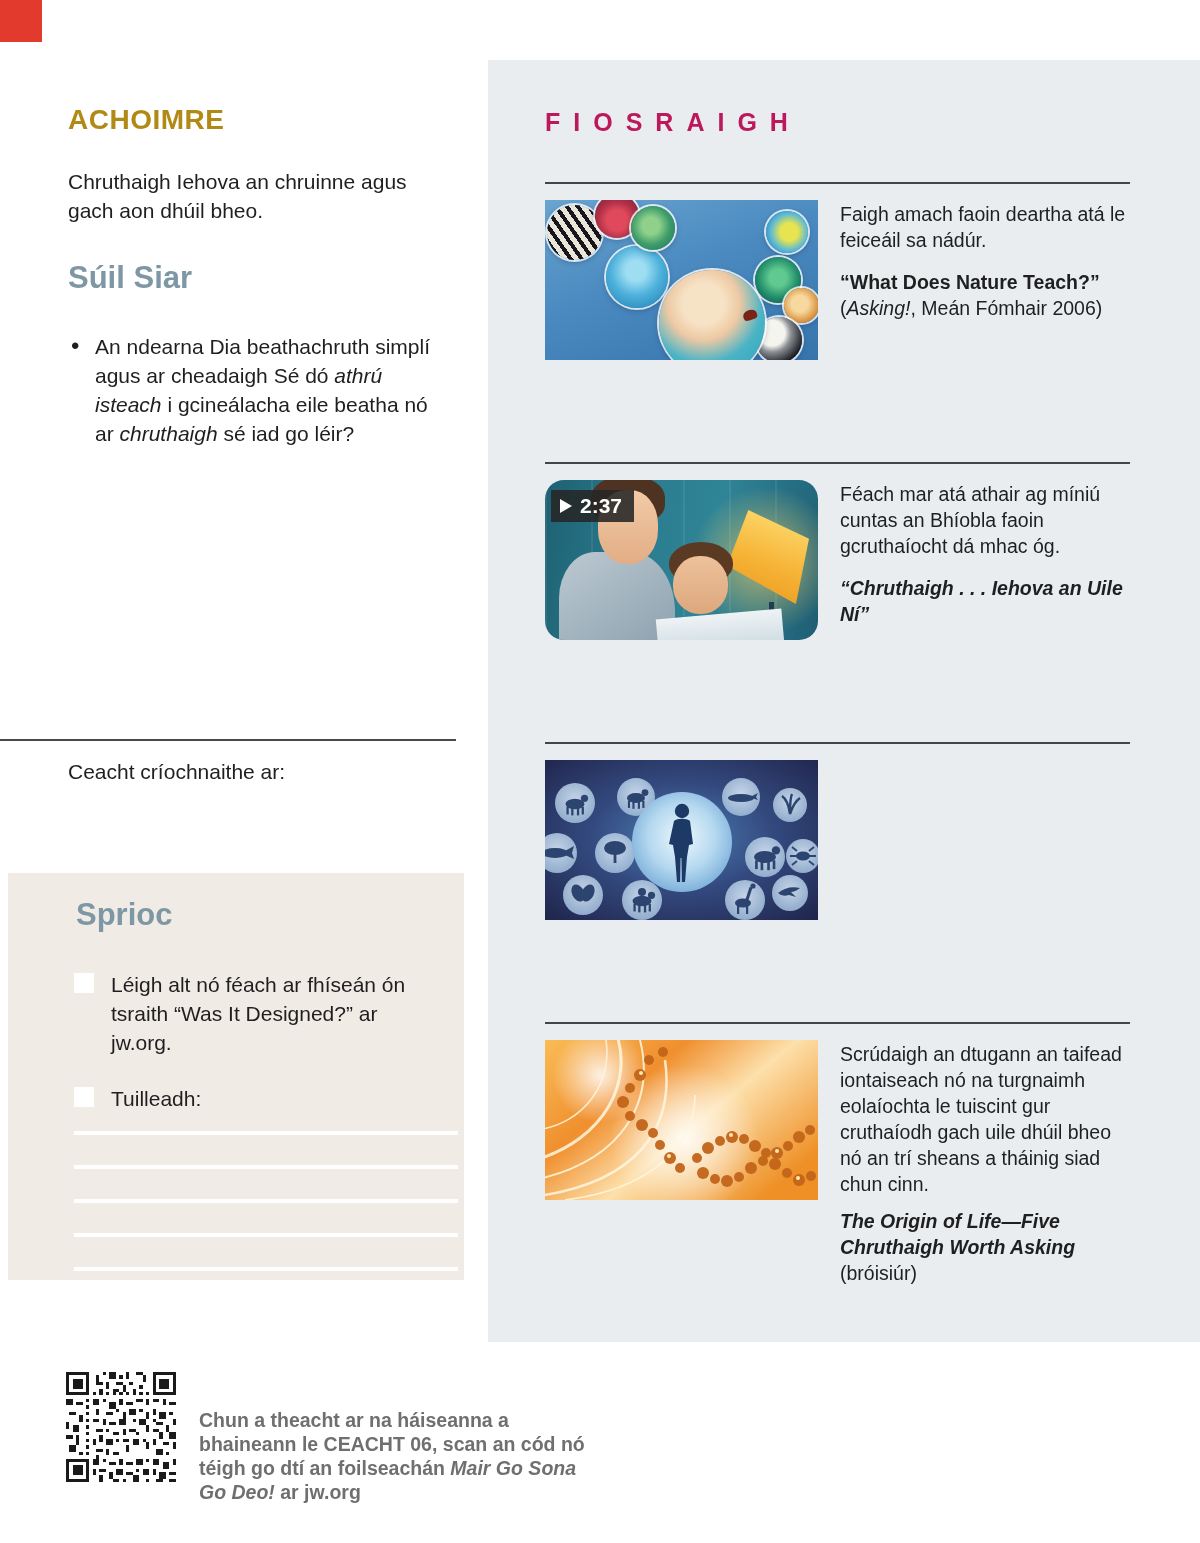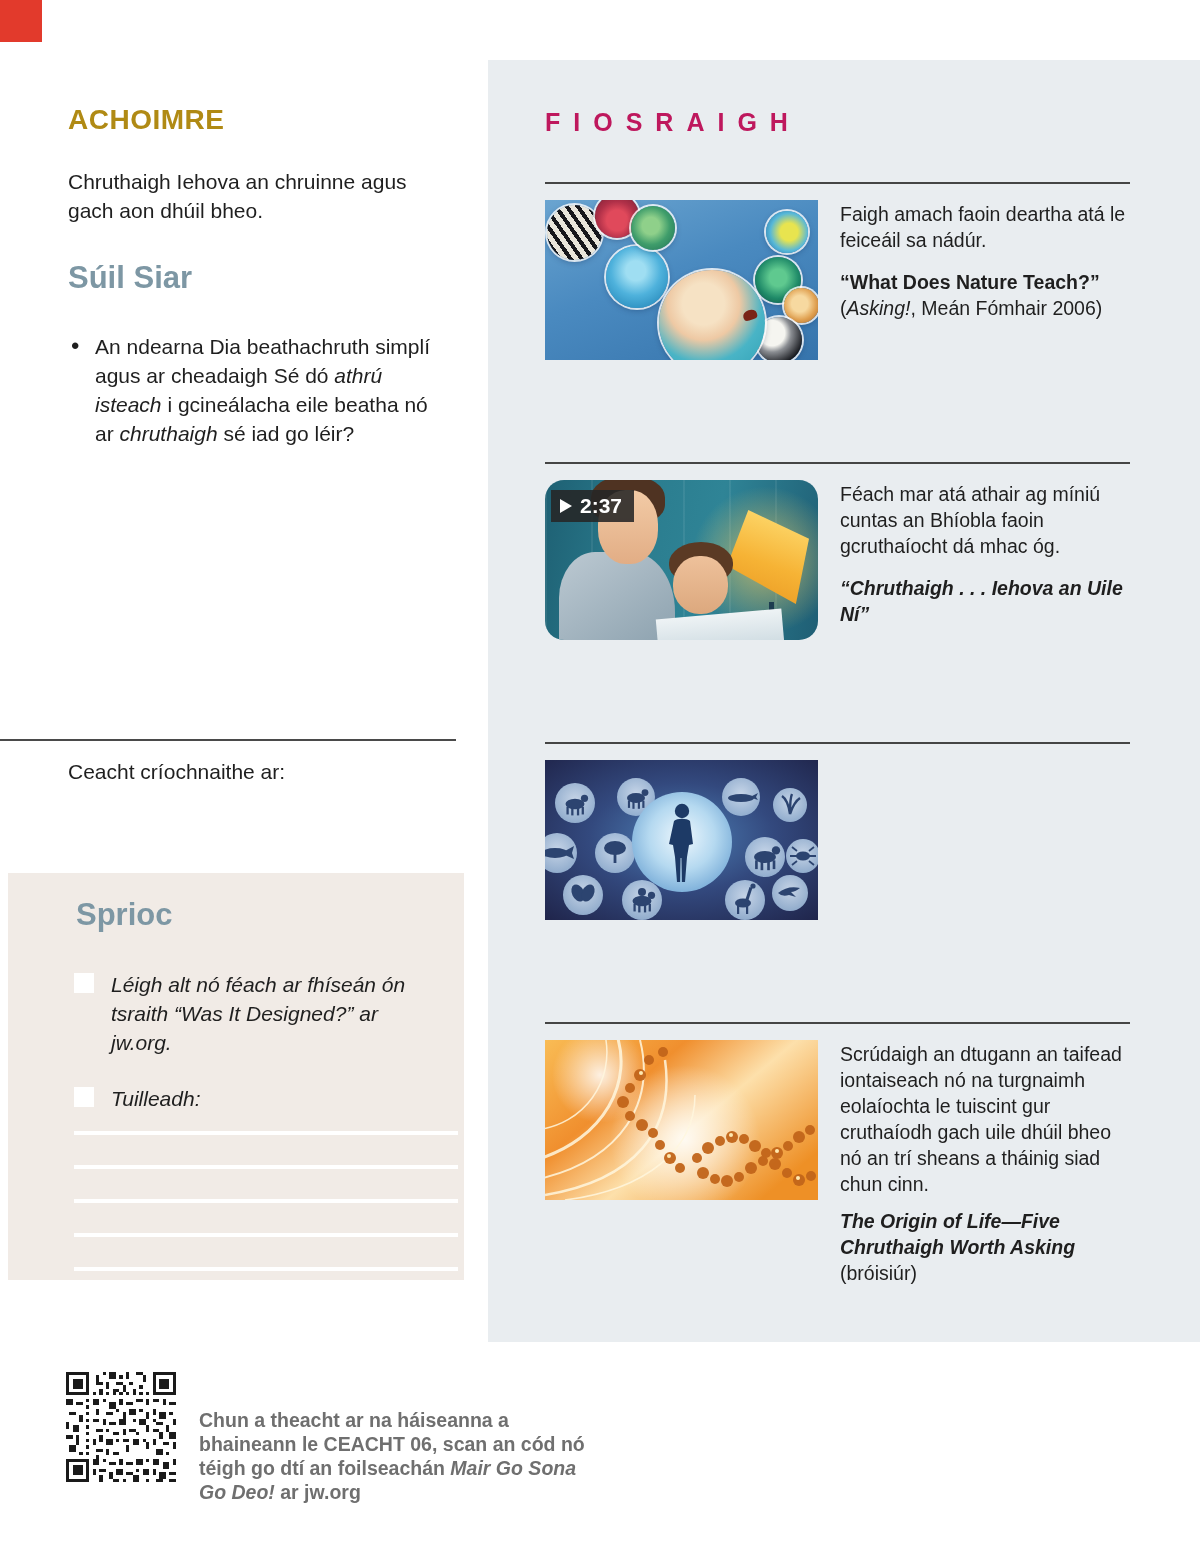--- a/index.html
+++ b/index.html
@@ -19,21 +19,21 @@
   .it{font-style:italic;}
   .divider-left{left:0;top:739px;width:456px;height:2px;background:#4a4a4a;}
   .ceacht{left:68px;top:760px;font-size:21px;color:#1f1f1f;}
 
   .sprioc-box{left:8px;top:845px;width:456px;height:407px;background:#f1ebe6;margin-top:28px;}
   .sprioc-head{position:absolute;left:68px;top:24px;}
   .task{position:absolute;left:66px;display:flex;align-items:flex-start;}
   .task1{top:97px;}
   .task2{top:211px;}
   .checkbox{flex:0 0 auto;width:20px;height:20px;background:#ffffff;margin-top:3px;}
-  .task-text{margin-left:17px;width:330px;font-size:21px;line-height:29px;color:#1f1f1f;font-style:italic;}
+  .task-text{margin-left:17px;width:330px;font-size:21px;line-height:29px;color:#1f1f1f;}
   .write-line{position:absolute;left:66px;width:384px;height:4px;background:#ffffff;}
 
   
   .panel{left:488px;top:60px;width:712px;height:1282px;background:#e9edf0;}
   .fios-head{position:absolute;left:57px;top:48px;font-size:25px;font-weight:700;
              letter-spacing:13px;color:#be185d;}
   .item-divider{position:absolute;left:57px;width:585px;height:2px;background:#454545;}
   .item-row{position:absolute;left:57px;display:flex;}
   .thumb{position:relative;flex:0 0 auto;width:273px;height:160px;overflow:hidden;background:#888;}
   .item-text{margin-left:22px;width:292px;font-size:19.5px;line-height:26px;color:#1f1f1f;margin-top:1px;}

